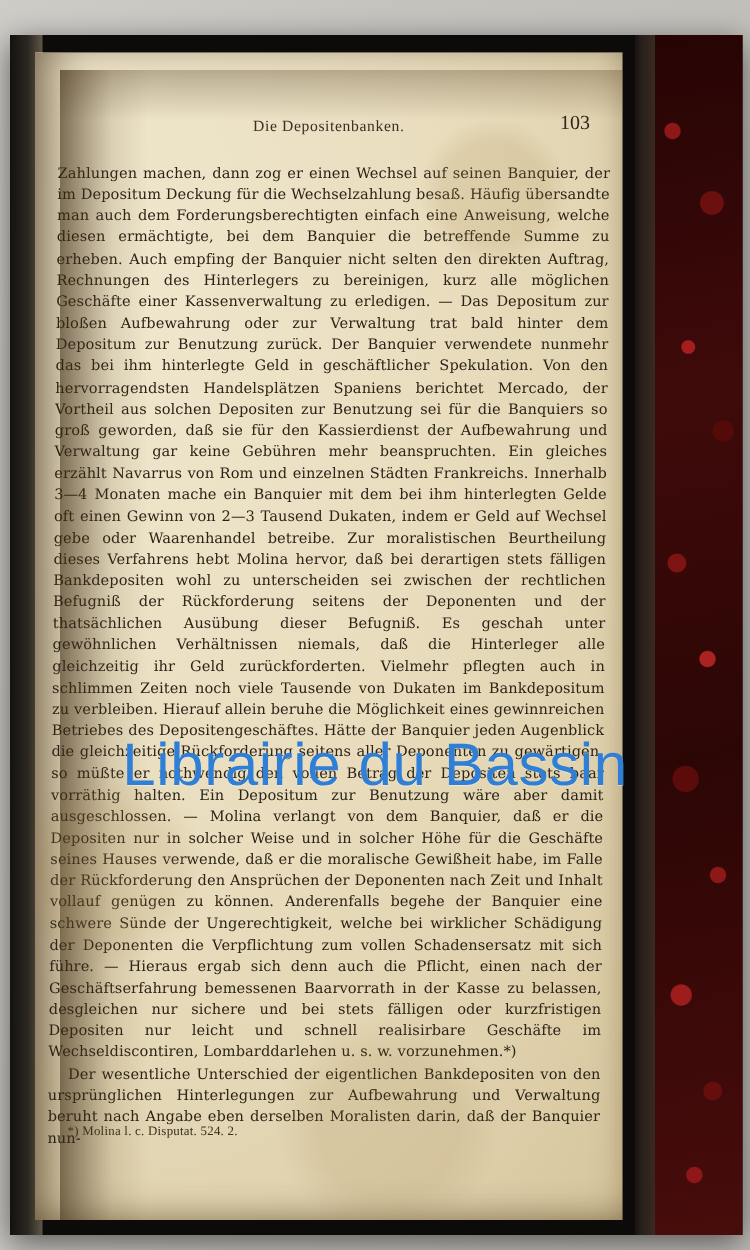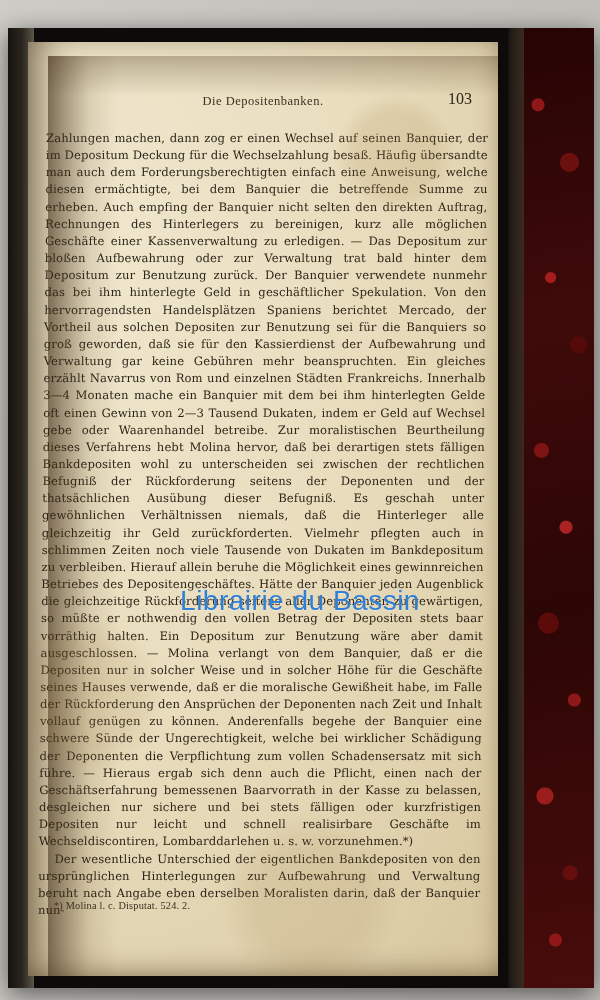--- a/index.html
+++ b/index.html
@@ -171,21 +171,21 @@
   }
 
   
   .watermark {
     position: absolute;
     left: 0;
     right: 0;
     top: 585px;
     text-align: center;
     font-family: "Liberation Sans", sans-serif;
-    font-size: 28px;
+    font-size: 48px;
     font-weight: 400;
     color: #2f7fd6;
     letter-spacing: .5px;
     text-shadow: 0 1px 0 rgba(255,255,255,.35);
     pointer-events: none;
   }
 
   
   .spine-shade {
     position: absolute;

